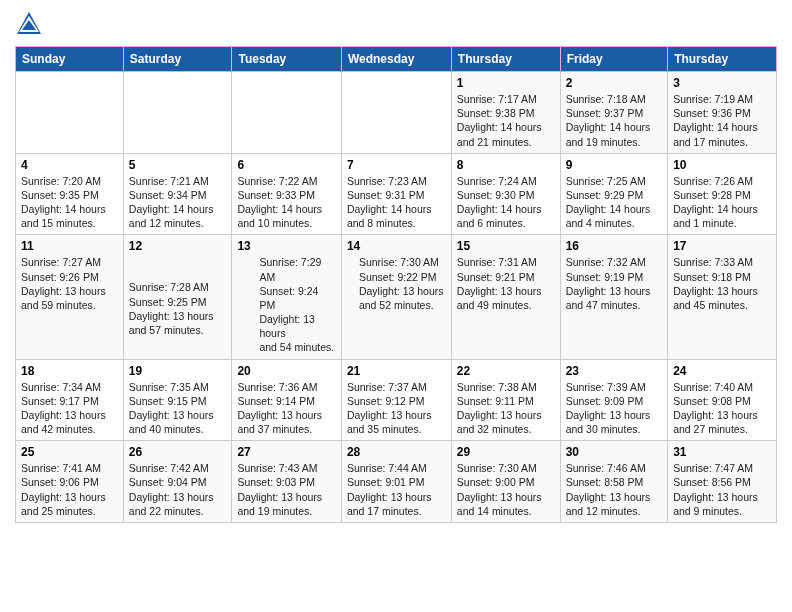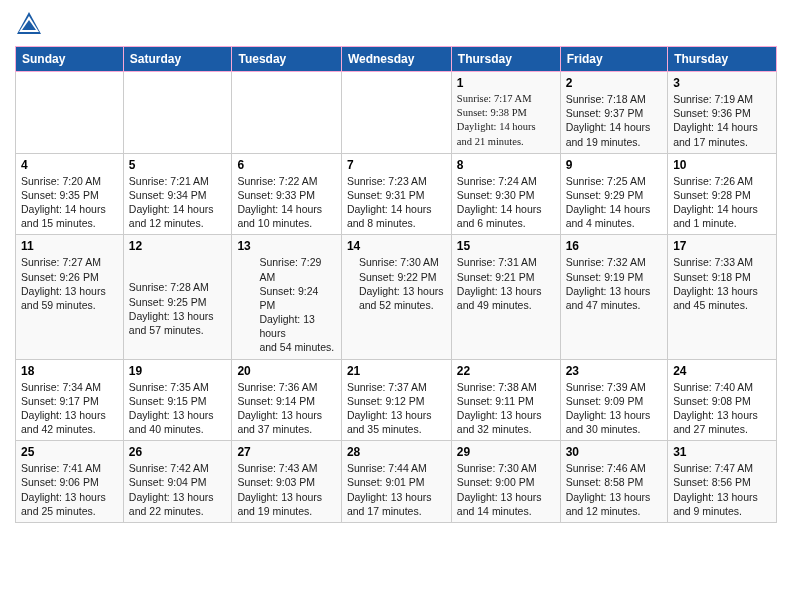--- a/index.html
+++ b/index.html
@@ -118,21 +118,21 @@
       </tr>
   </thead>
   <tbody id="calendar-body">
   <tr>
         <td class="empty"></td>
         <td class="empty"></td>
         <td class="empty"></td>
         <td class="empty"></td>
         <td>
           <span class="day-num">1</span>
-          <div class="cell-text" style="white-space: pre-line; font-family: Liberation Serif, serif;">Sunrise: 7:17 AM
+          <div class="cell-text" style="white-space: pre-line;">Sunrise: 7:17 AM
 Sunset: 9:38 PM
 Daylight: 14 hours
 and 21 minutes.</div>
         </td>
         <td>
           <span class="day-num">2</span>
           <div class="cell-text" style="white-space: pre-line;">Sunrise: 7:18 AM
 Sunset: 9:37 PM
 Daylight: 14 hours
 and 19 minutes.</div>

